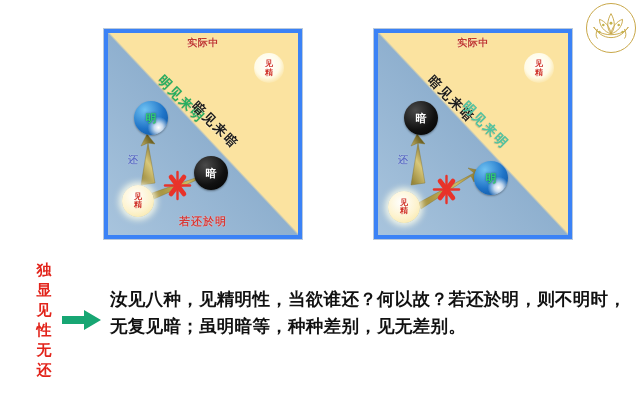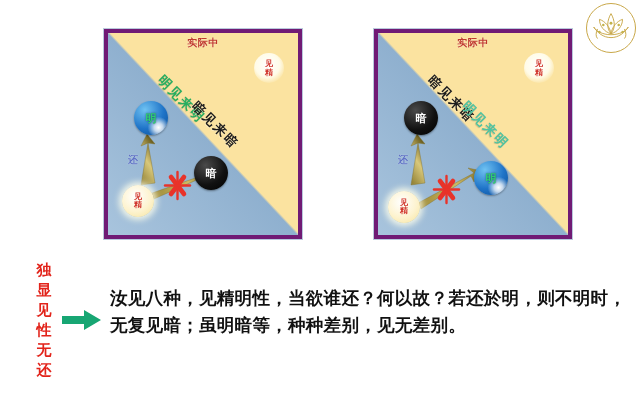--- a/index.html
+++ b/index.html
@@ -16,21 +16,21 @@
     border-radius:50%;
     border:1.2px solid #c9a84a;
     background:#ffffff;
     box-sizing:border-box;
   }
   .logo svg{display:block;width:100%;height:100%;}
 
   
   .diagram{
     position:absolute;top:28px;width:200px;height:212px;
-    background:#701a75;
+    background:#3b82f6;
     border:1px solid #b9c9dc;
     box-sizing:border-box;
     padding:16px;
   }
   #diagram-left{left:103px;}
   #diagram-right{left:373px;}
 
   .dgm-inner{
     position:absolute;left:4px;top:4px;right:4px;bottom:4px;
     overflow:hidden;
@@ -127,21 +127,21 @@
     letter-spacing:0;
   }
   .vert-label span{display:block;}
 
   .green-arrow{position:absolute;left:62px;top:309px;width:40px;height:22px;}
 
   .sutra{
     position:absolute;left:110px;top:286px;width:520px;
     color:#111;font-size:17.5px;font-weight:bold;line-height:27px;
     letter-spacing:.3px;
-    font-family:Liberation Mono, monospace;
+    font-family:Liberation Serif, serif;
   }
 </style>
 </head>
 <body>
 
 <div class="logo">
   <svg viewBox="0 0 50 50" aria-hidden="true">
     <g fill="none" stroke="#c9a84a" stroke-width="1">
       <path d="M25 10 C21 17 20 25 25 31 C30 25 29 17 25 10 Z"></path>
       <path d="M25 31 C18 29 13 23 13 16 C19 18 24 24 25 31 Z"></path>
@@ -213,20 +213,21 @@
       <span class="cn">暗</span>
     </div>
 
     <div class="sphere sph-jian" style="left:14px;top:152px;">
       <div class="stack">
         <span>见</span>
         <span>精</span>
       </div>
     </div>
 
+    <div class="cn lbl-bottom">若还於明</div>
   </div>
 </div>
 
 <div class="diagram" id="diagram-right">
   <div class="dgm-inner">
 
     <div class="cn lbl-top">实际中</div>
 
     <div class="cn diag-label diag-a dark">暗见来暗</div>
     <div class="cn diag-label diag-b green">明见来明</div>

